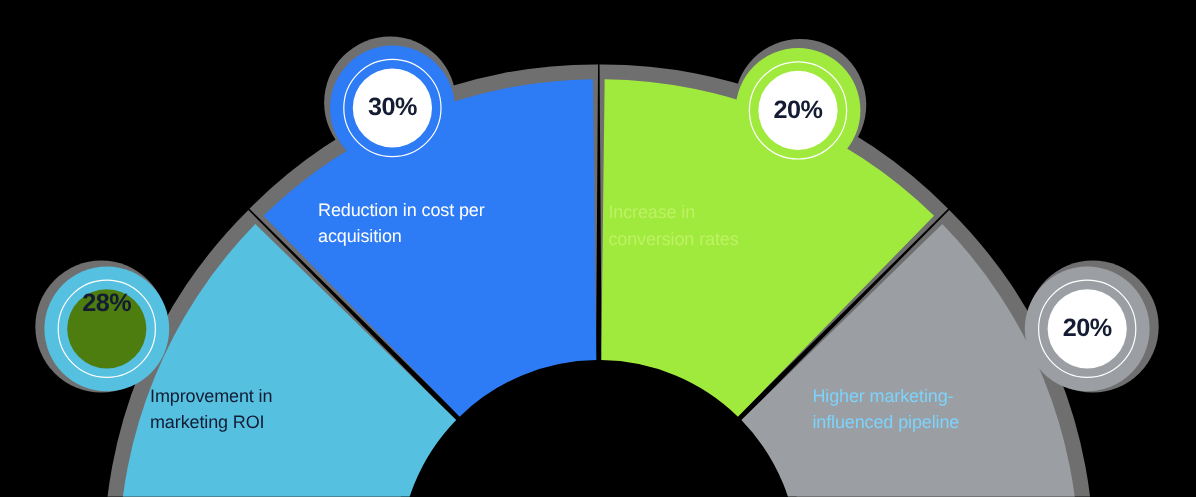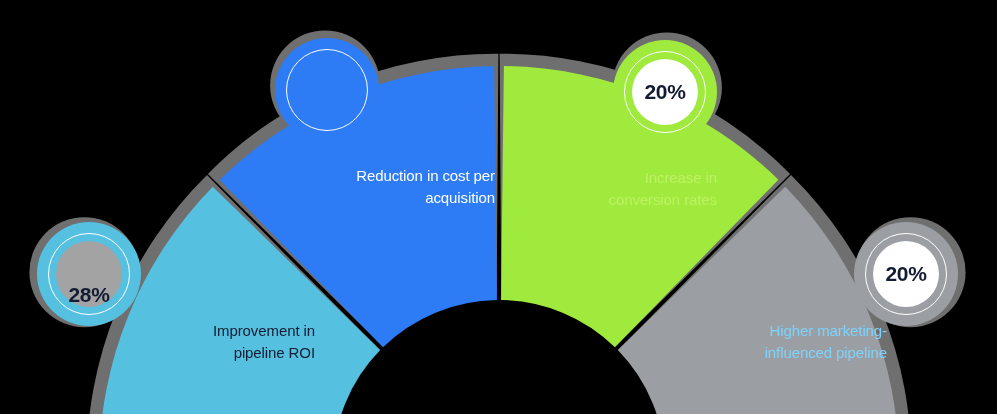--- a/index.html
+++ b/index.html
@@ -21,21 +21,21 @@
   #arc-svg {
     position: absolute;
     left: 0;
     top: 0;
     width: 997px;
     height: 414px;
     display: block;
   }
   .seg-label {
     position: absolute;
-    text-align: right;
+    text-align: left;
     line-height: 1.45;
     letter-spacing: -0.1px;
     white-space: pre-line;
     pointer-events: none;
     font-weight: 400;
   }
   .badge-value {
     font-weight: 700;
     letter-spacing: -0.4px;
   }
@@ -61,37 +61,40 @@
         <path d="M 219.63 179.72 A 400 400 0 0 1 494.11 66.03 L 496.97 300.01 A 166 166 0 0 0 383.06 347.20 Z" fill="#2E7BF6"></path>
         <circle cx="327" cy="90" r="52" fill="#2E7BF6"></circle>
         <path d="M 503.89 66.03 A 400 400 0 0 1 778.37 179.72 L 614.94 347.20 A 166 166 0 0 0 501.03 300.01 Z" fill="#A0E93D"></path>
         <circle cx="665" cy="92" r="52" fill="#A0E93D"></circle>
         <path d="M 785.28 186.63 A 400 400 0 0 1 899.00 466.00 L 665.00 466.00 A 166 166 0 0 0 617.80 350.06 Z" fill="#9B9FA3"></path>
         <circle cx="906" cy="274" r="52" fill="#9B9FA3"></circle>
       </g>
     </svg>
   <div id="labels-layer">
       <div class="seg-label" style="left: 125px; top: 320px; width: 190px; color: rgb(19, 28, 51); font-size: 15px;">Improvement in
-pipeline ROI</div>
+marketing ROI</div>
       <div class="seg-label" style="left: 265px; top: 165px; width: 230px; color: rgb(255, 255, 255); font-size: 15px;">Reduction in cost per
 acquisition</div>
       <div class="seg-label" style="left: 507px; top: 167px; width: 210px; color: #bef264; font-size: 15px;">Increase in
 conversion rates</div>
       <div class="seg-label" style="left: 677px; top: 320px; width: 210px; color: #7dd3fc; font-size: 15px;">Higher marketing-
 influenced pipeline</div>
     </div>
   <div id="badges-layer">
       <div style="position: absolute; left: 37px; top: 222px; width: 104px; height: 104px;">
         <div style="position: absolute; left: 50%; top: 50%; width: 82px; height: 82px; margin-left: -41px; margin-top: -41px; border-radius: 50%; border: 1.6px solid rgb(255, 255, 255); box-sizing: border-box;"></div>
-        <div style="position: absolute; left: 50%; top: 50%; width: 66px; height: 66px; margin-left: -33px; margin-top: -33px; border-radius: 50%; background: #a3a3a3; display: flex; align-items: flex-end; justify-content: center;">
+        <div style="position: absolute; left: 50%; top: 50%; width: 66px; height: 66px; margin-left: -33px; margin-top: -33px; border-radius: 50%; background: #4d7c0f; display: flex; align-items: flex-start; justify-content: center;">
           <span class="badge-value" style="font-size: 21px; color: rgb(19, 28, 51); font-family: &quot;Liberation Sans&quot;, sans-serif;">28%</span>
         </div>
       </div>
       <div style="position: absolute; left: 275px; top: 38px; width: 104px; height: 104px;">
         <div style="position: absolute; left: 50%; top: 50%; width: 82px; height: 82px; margin-left: -41px; margin-top: -41px; border-radius: 50%; border: 1.6px solid rgb(255, 255, 255); box-sizing: border-box;"></div>
+        <div style="position: absolute; left: 50%; top: 50%; width: 66px; height: 66px; margin-left: -33px; margin-top: -33px; border-radius: 50%; background: rgb(255, 255, 255); display: flex; align-items: center; justify-content: center;">
+          <span class="badge-value" style="font-size: 21px; color: rgb(19, 28, 51); font-family: &quot;Liberation Sans&quot;, sans-serif;">30%</span>
+        </div>
       </div>
       <div style="position: absolute; left: 613px; top: 40px; width: 104px; height: 104px;">
         <div style="position: absolute; left: 50%; top: 50%; width: 82px; height: 82px; margin-left: -41px; margin-top: -41px; border-radius: 50%; border: 1.6px solid rgb(255, 255, 255); box-sizing: border-box;"></div>
         <div style="position: absolute; left: 50%; top: 50%; width: 66px; height: 66px; margin-left: -33px; margin-top: -33px; border-radius: 50%; background: rgb(255, 255, 255); display: flex; align-items: center; justify-content: center;">
           <span class="badge-value" style="font-size: 21px; color: rgb(19, 28, 51); font-family: &quot;Liberation Sans&quot;, sans-serif;">20%</span>
         </div>
       </div>
       <div style="position: absolute; left: 854px; top: 222px; width: 104px; height: 104px;">
         <div style="position: absolute; left: 50%; top: 50%; width: 82px; height: 82px; margin-left: -41px; margin-top: -41px; border-radius: 50%; border: 1.6px solid rgb(255, 255, 255); box-sizing: border-box;"></div>
         <div style="position: absolute; left: 50%; top: 50%; width: 66px; height: 66px; margin-left: -33px; margin-top: -33px; border-radius: 50%; background: rgb(255, 255, 255); display: flex; align-items: center; justify-content: center;">

